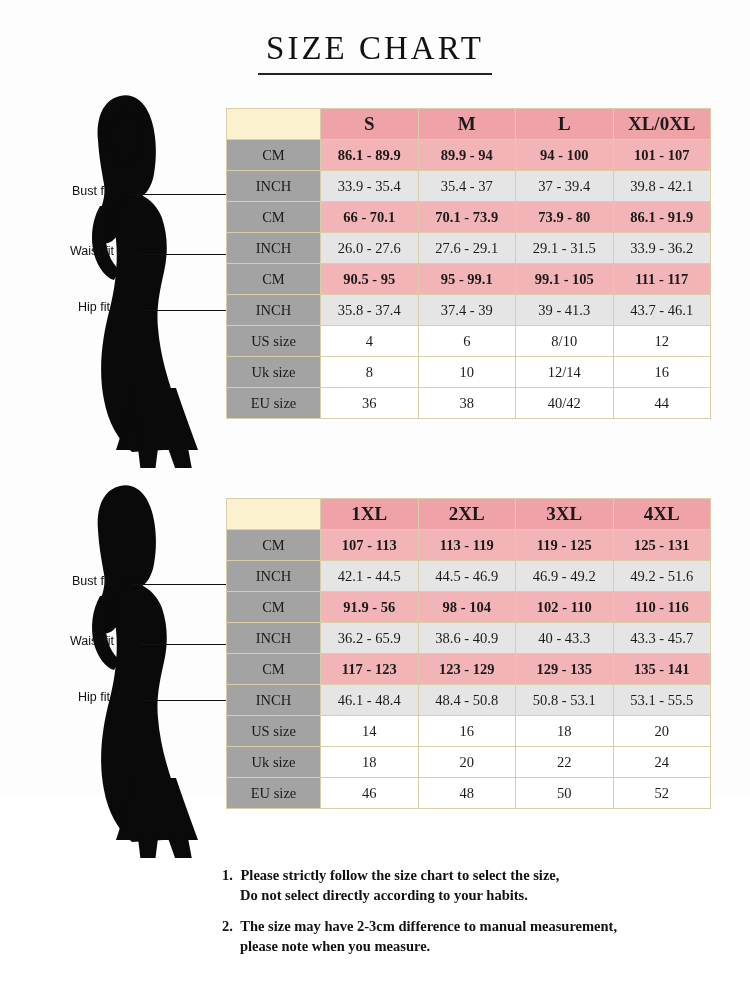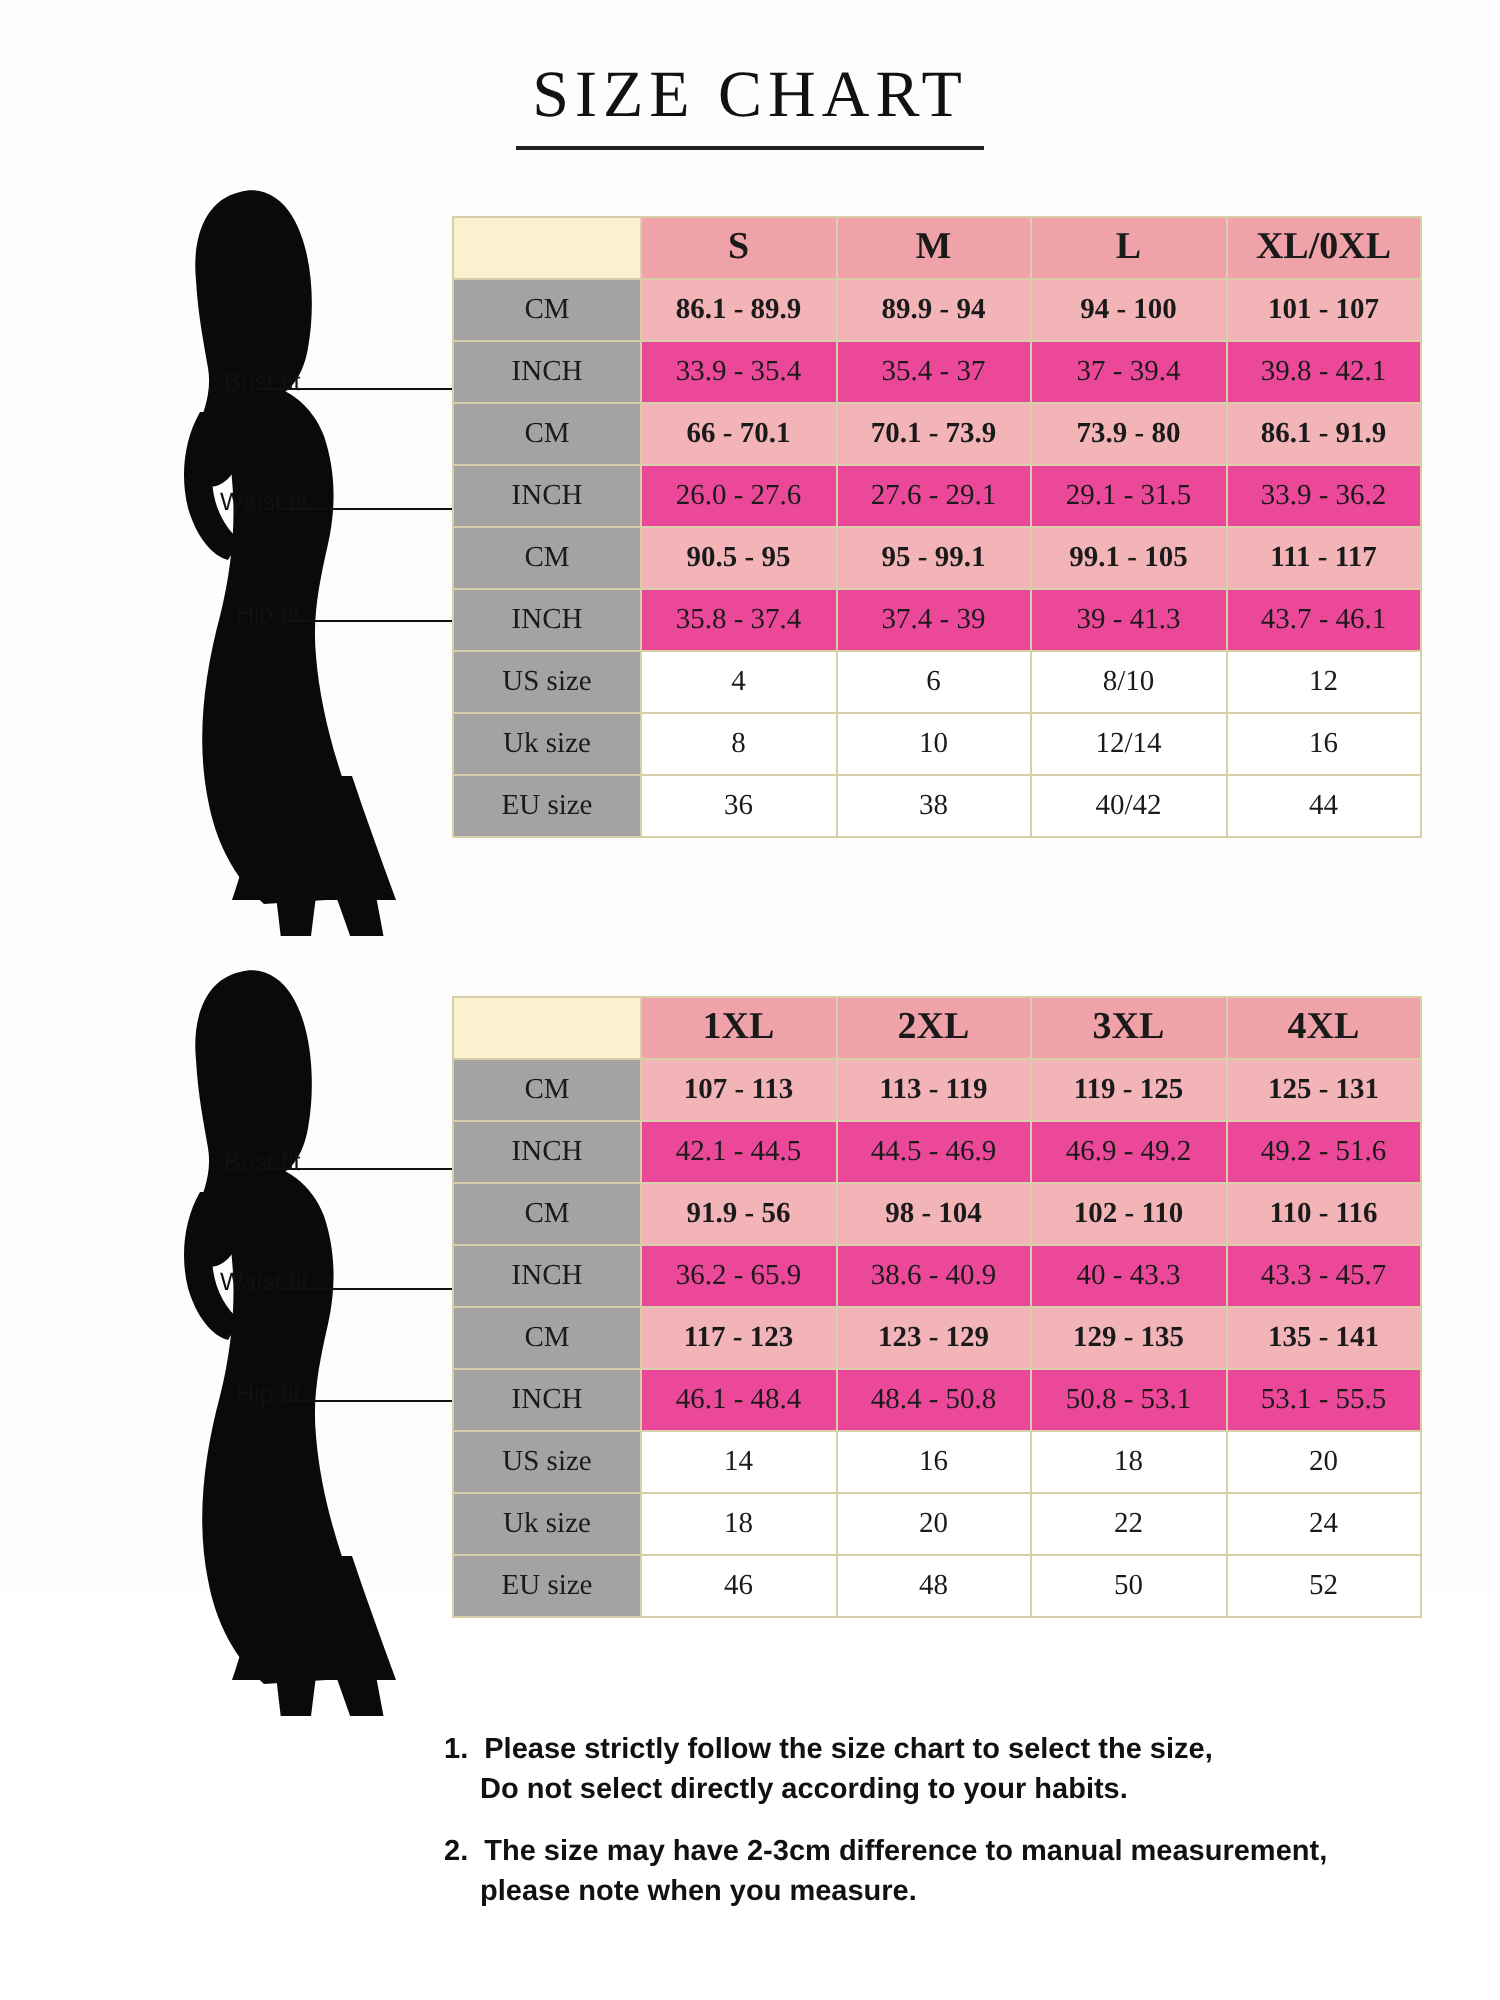--- a/index.html
+++ b/index.html
@@ -47,21 +47,20 @@
   .fig1 { left: 72px; top: 88px; }
   .fig2 { left: 72px; top: 478px; }
 
   .fig-label {
     position: absolute;
     font-family: "Liberation Sans", sans-serif;
     font-size: 12.5px;
     color: #111;
     background: rgba(255,255,255,0.0);
     white-space: nowrap;
-    margin-left: 40px;
   }
   .measure-line {
     position: absolute;
     height: 1px;
     background: #111;
   }
 
   
   .table-block {
     position: absolute;
@@ -92,32 +91,32 @@
     font-weight: 700;
   }
   
   col.c0 { width: 94px; }
   col.cx { width: 97.5px; }
 
   .hd-blank { background: #fbf1cf; }
   .hd-size  { background: #efa3a8; }
   .lbl      { background: #a3a3a3; font-size: 14px; }
   .val-pink { background: #f3b4b8; font-weight: bold; }
-  .val-cream{ background: #ec4899; }
+  .val-cream{ background: #e5e5e5; }
   .val-white{ background: #ffffff; }
 
   
   .notes {
     position: absolute;
     left: 222px;
     top: 866px;
     width: 510px;
   }
   .note {
-    font-family: Liberation Sans, sans-serif;
+    font-family: Liberation Serif, serif;
     font-size: 14.5px;
     font-weight: 700;
     color: #111;
     line-height: 1.35;
     margin-bottom: 12px;
   }
   .note .num { margin-right: 4px; }
   .note .l2 { display: block; padding-left: 18px; }
 </style>
 </head>

